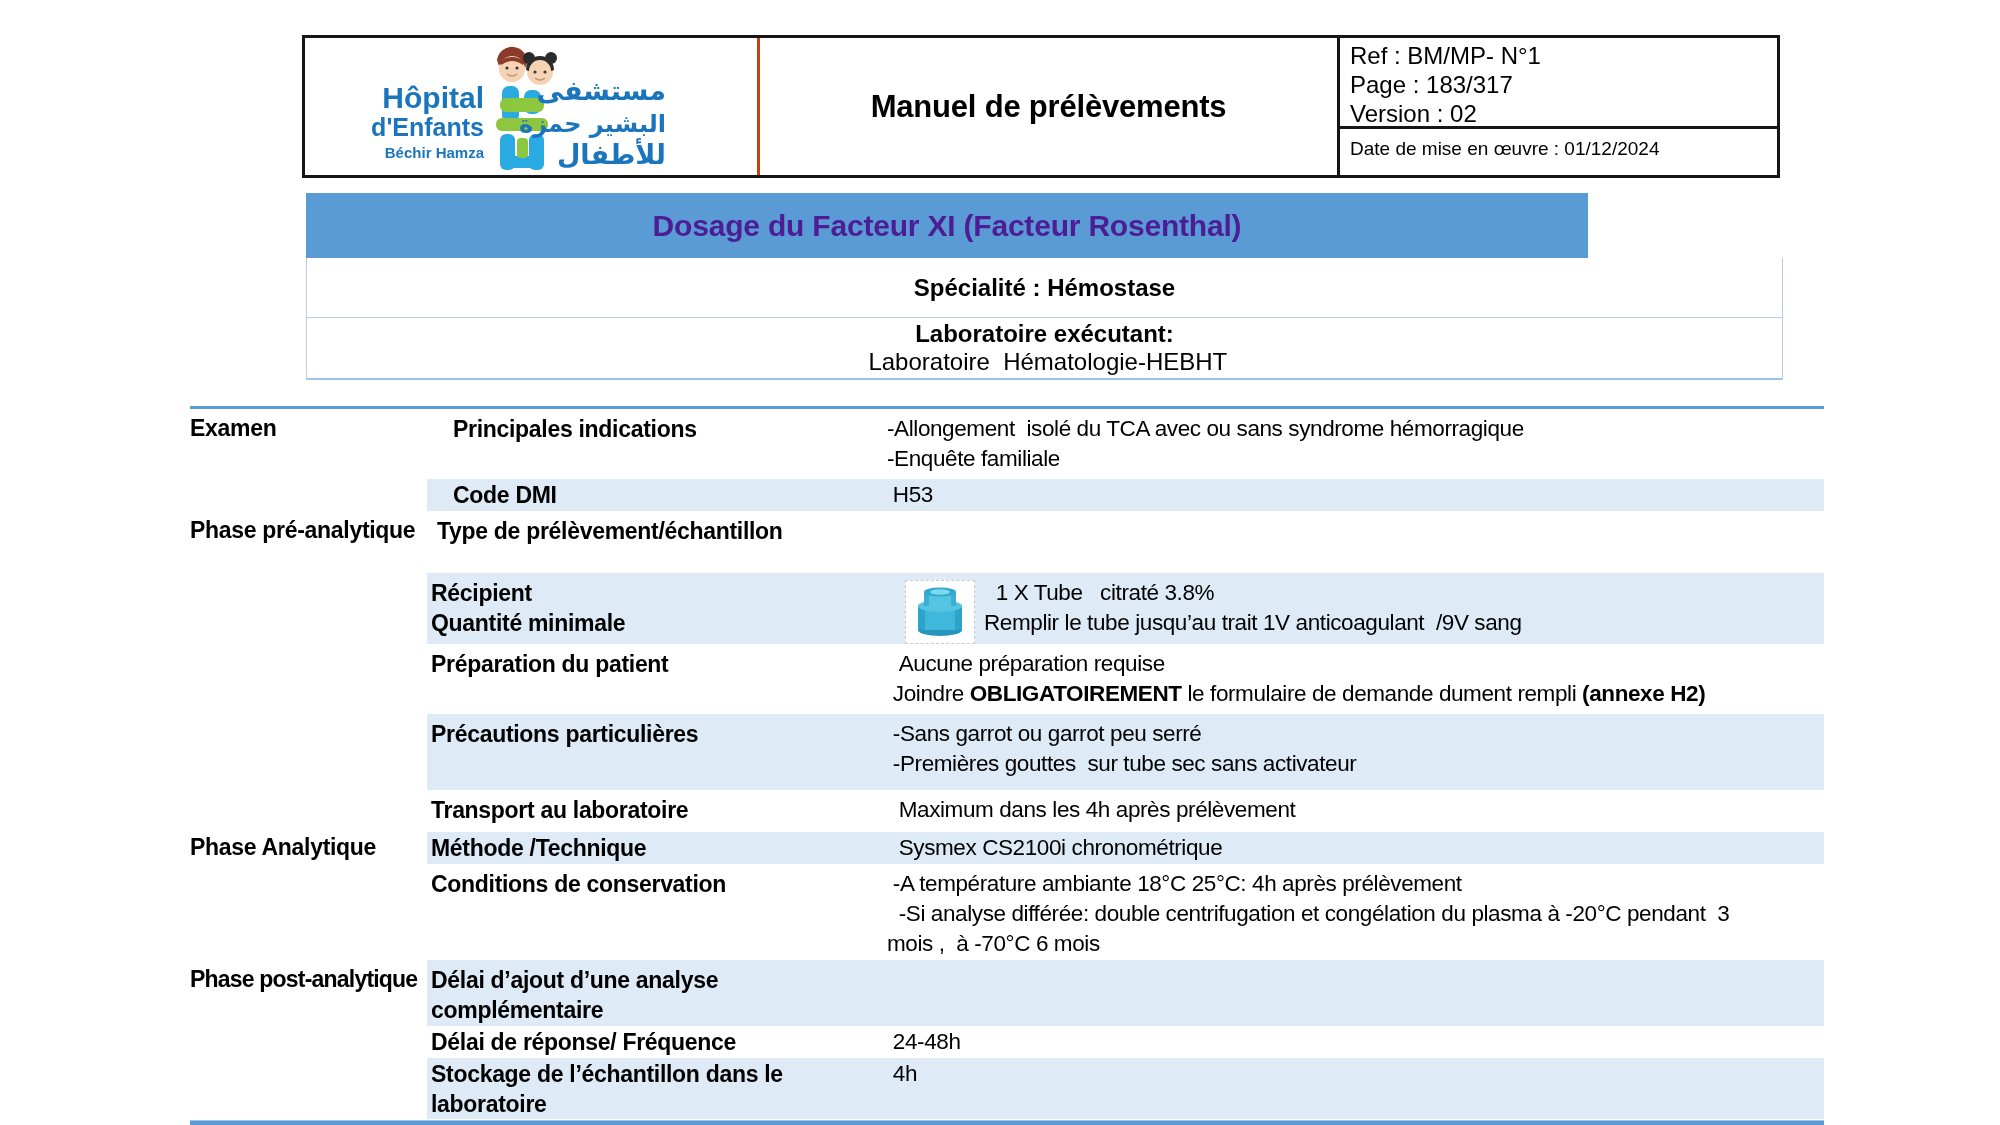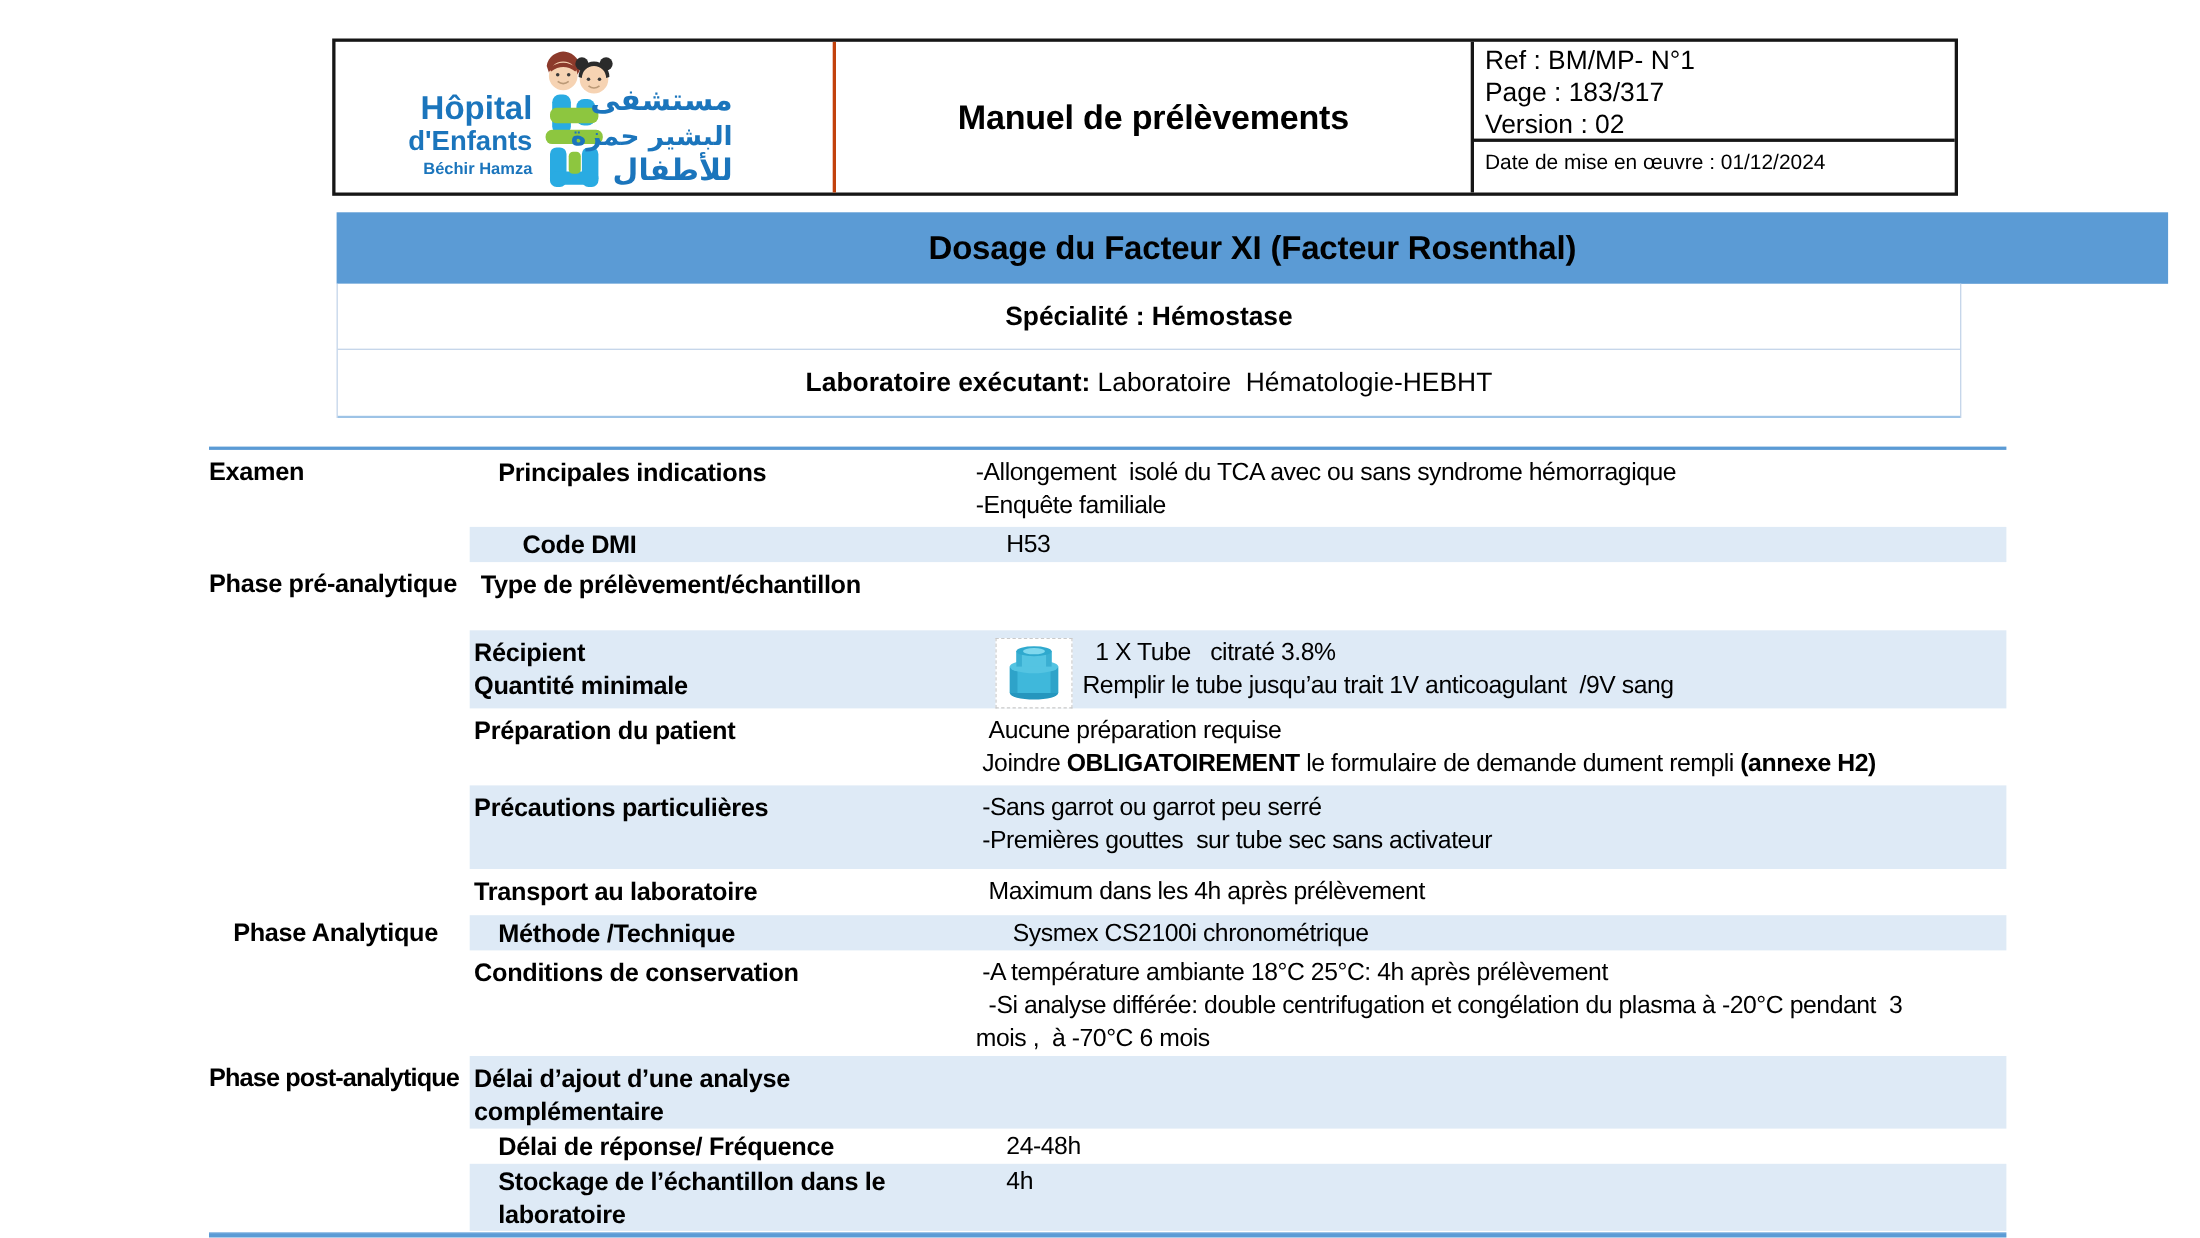--- a/index.html
+++ b/index.html
@@ -22,43 +22,43 @@
   .doc-title { font-size:31px; font-weight:bold; letter-spacing:-0.2px; }
   .ref-cell { position:absolute; left:1035px; top:0; right:0; height:100%; }
   .ref-top { position:absolute; top:0; left:0; right:0; height:91px;
     border-bottom:3px solid #161616; box-sizing:border-box;
     padding:3px 0 0 10px; font-size:24px; line-height:29px; }
   .ref-date { position:absolute; top:94px; left:0; right:0; bottom:0;
     padding:6px 0 0 10px; font-size:19px; }
 
   
   .blue-bar {
-    position:absolute; left:306px; top:193px; width:1665px; height:65px;
+    position:absolute; left:306px; top:193px; width:1282px; height:65px;
     background:#5B9BD5; display:flex; align-items:center; justify-content:center;
-    color:#000000; font-weight:bold; font-size:30px; letter-spacing:-0.2px;
+    color:#4c1d95; font-weight:bold; font-size:30px; letter-spacing:-0.2px;
   }
   .spec-box { position:absolute; left:306px; top:258px; width:1477px; box-sizing:border-box;
     border-left:1px solid #B9CDE5; border-right:1px solid #B9CDE5; background:#fff; }
   .spec-row1 { height:59px; border-bottom:1px solid #B9CDE5;
     display:flex; align-items:center; justify-content:center;
     font-weight:bold; font-size:24px; }
   .spec-row2 { height:60px; border-bottom:2px solid #9DC3E6;
-    display:flex; align-items:center; justify-content:center; font-size:24px; }
+    display:flex; align-items:center; justify-content:center; font-size:24px;flex-direction:column; }
   .spec-row2 b { white-space:pre; }
   .spec-row2 span { white-space:pre; }
 
   
   .main-table { position:absolute; left:190px; top:406px; width:1634px; }
   .topline { height:3px; background:#5B9BD5; }
   .row { display:flex; align-items:stretch; }
   .c1 { width:237px; flex:none; font-weight:bold; font-size:23px;
     letter-spacing:-0.3px; padding-top:5px; box-sizing:border-box; line-height:28px; }
   .band { flex:1; display:flex; padding-top:5px; box-sizing:border-box; }
   .shaded .band { background:#DEEAF6; }
-  .tight .band, .tight .c1 { padding-top:1px;padding-left:22px; }
+  .tight .band, .tight .c1 { padding-top:1px; }
   .c2 { width:460px; flex:none; font-weight:bold; font-size:23px; line-height:30px;
     letter-spacing:-0.3px; padding-left:4px; box-sizing:border-box; }
   .c2.ind { padding-left:26px; }
   .c3 { flex:1; font-size:22.5px; line-height:30px; letter-spacing:-0.4px; }
   .vl { white-space:pre-wrap; min-height:30px; }
   .flexval { display:flex; }
   .tube-box { width:70px; height:64px; flex:none; margin:2px 0 0 18px;
     background:#fff; border:1px dashed #c9c9c9; box-sizing:border-box;
     display:flex; align-items:center; justify-content:center; }
   .vtext { margin-left:9px; }

